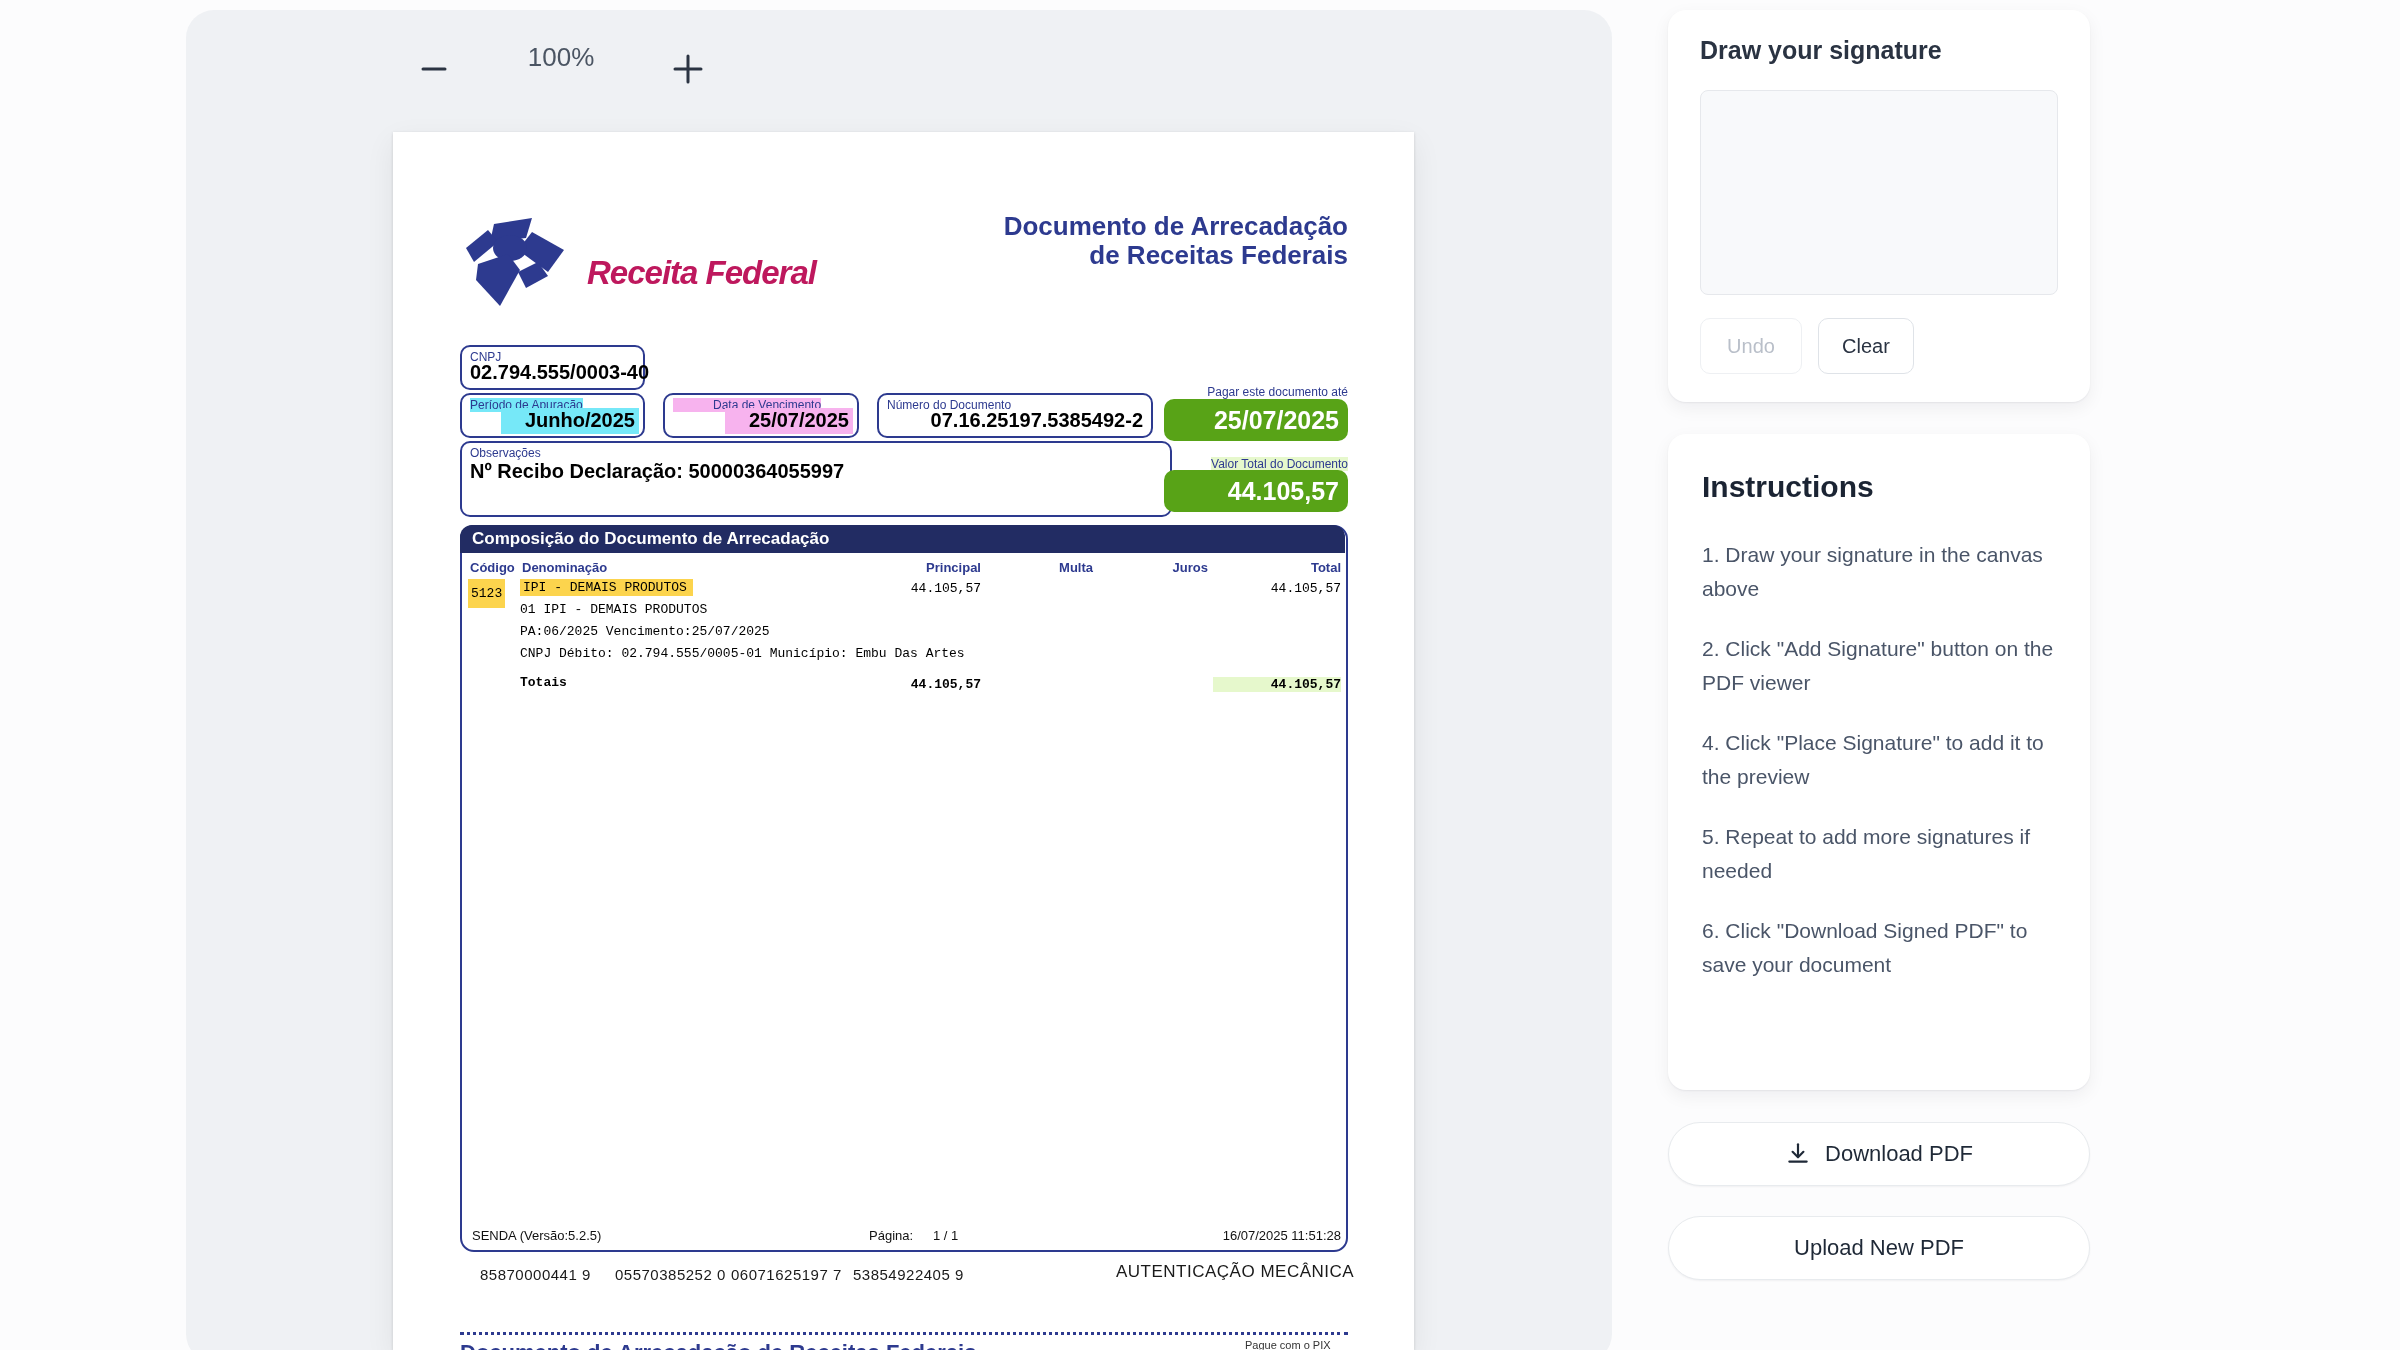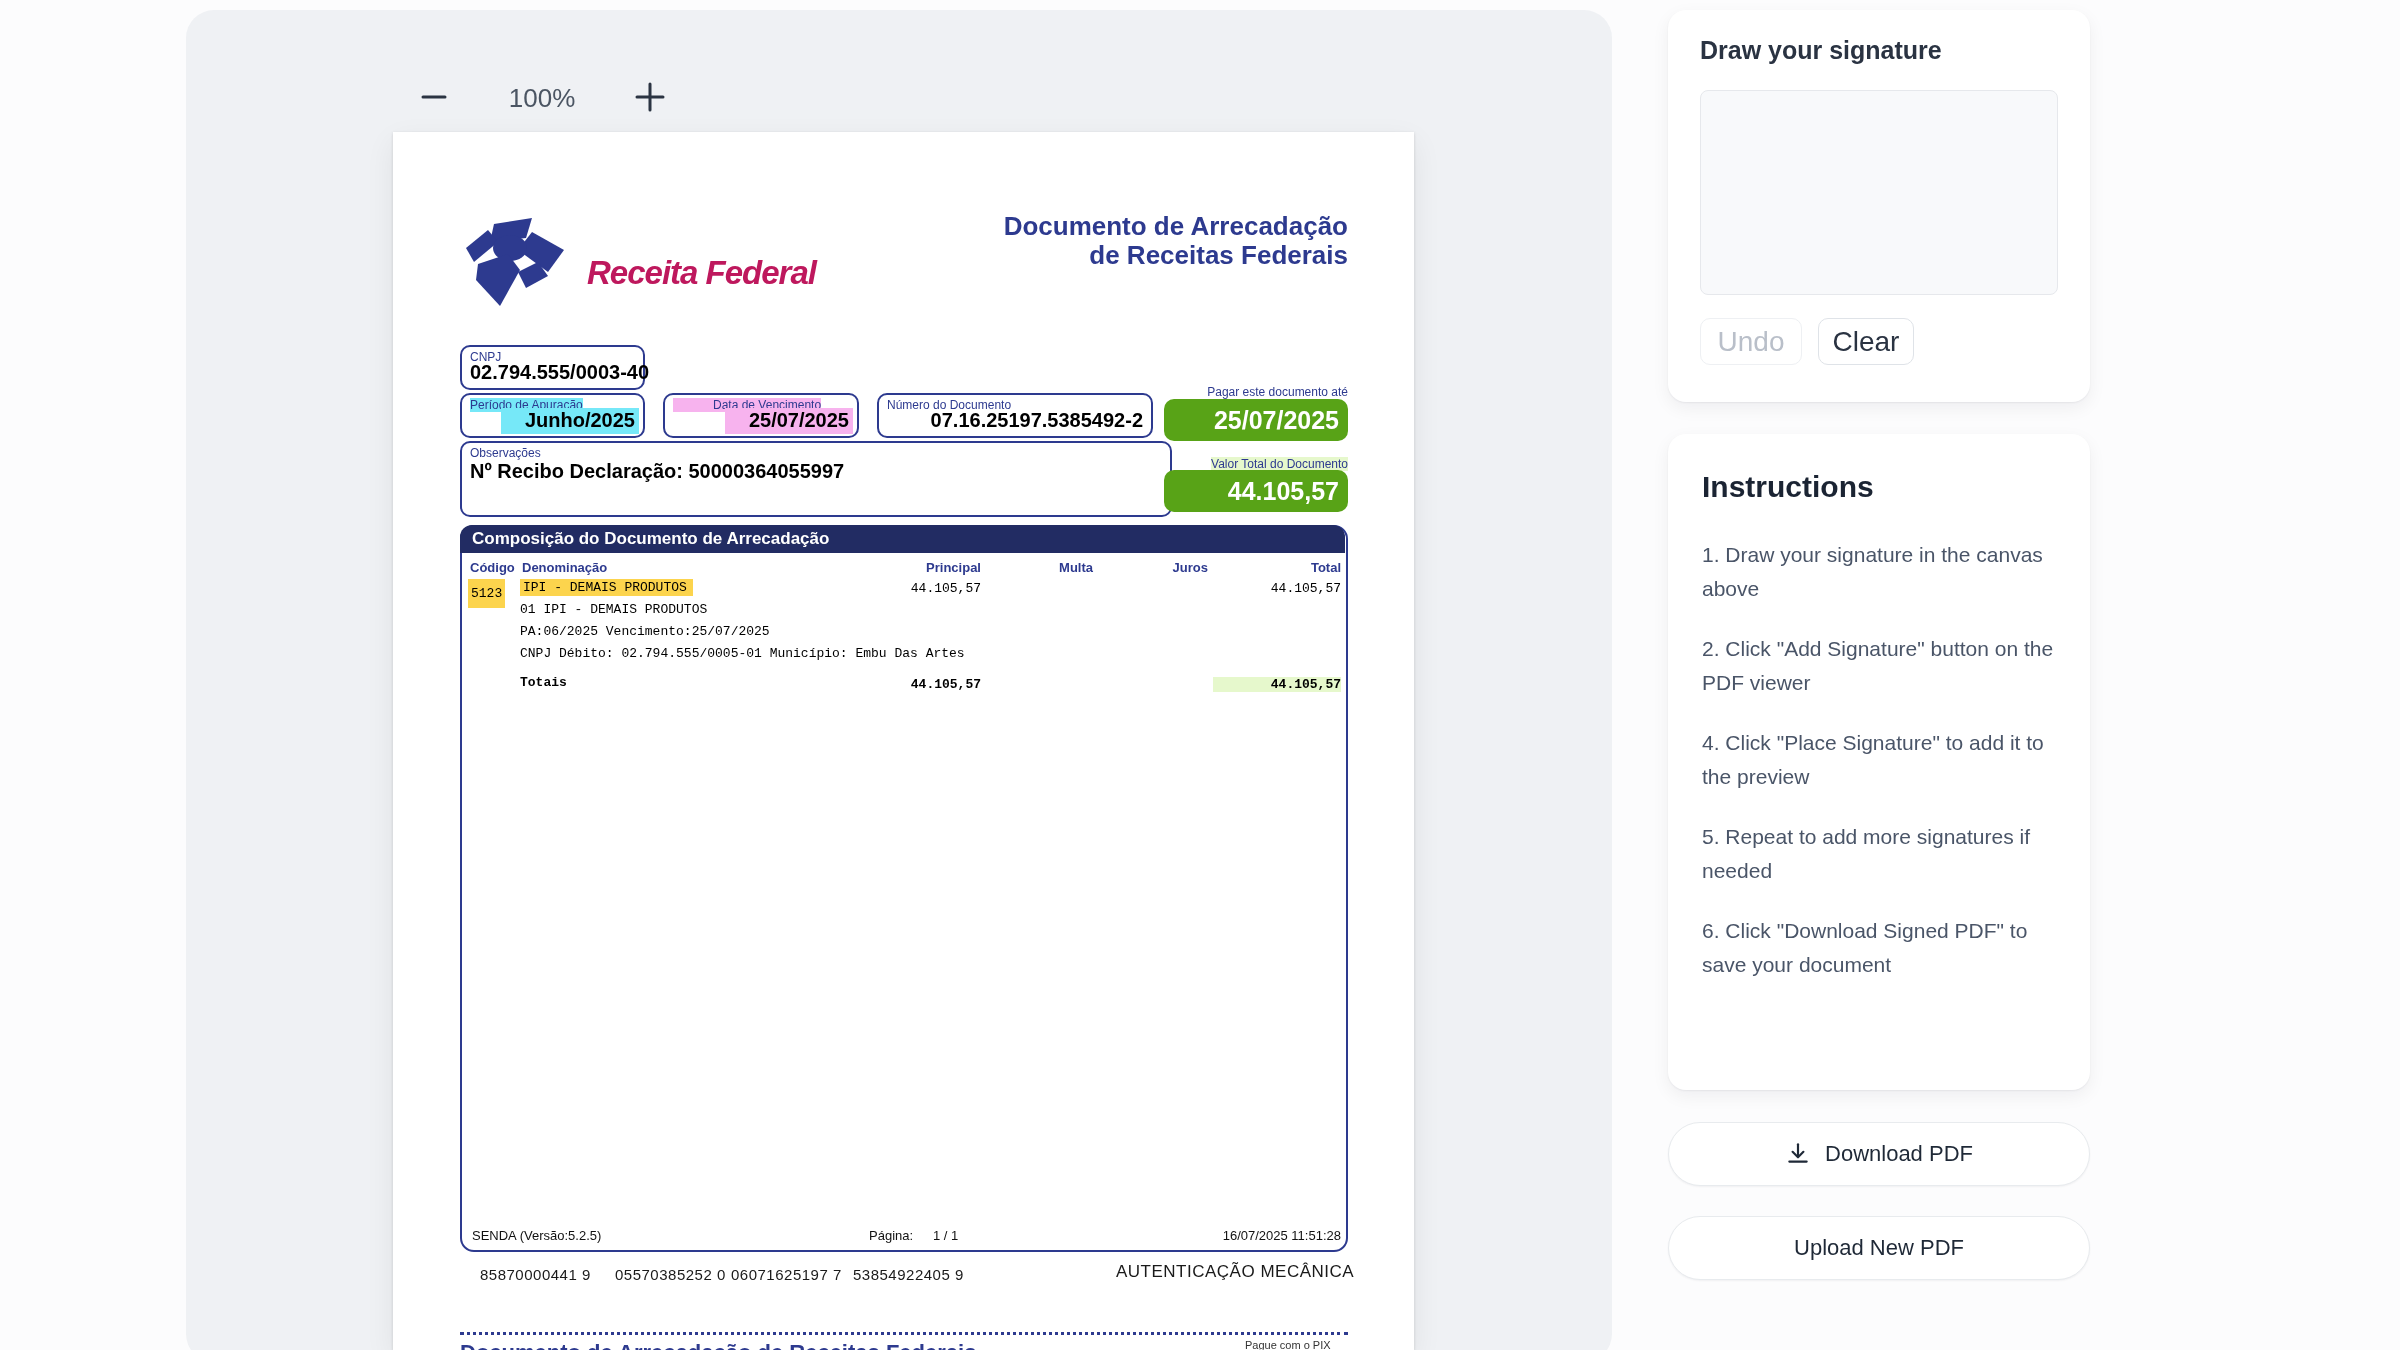--- a/index.html
+++ b/index.html
@@ -10,21 +10,21 @@
     position:relative;
     overflow:hidden;
   }
   .abs { position:absolute; }
 
   
   .viewer-card {
     left:186px; top:10px; width:1426px; height:1352px;
     background:#eff1f4; border-radius:28px;
   }
-  .zoom-toolbar { left:220px; top:60px; height:56px; display:flex; align-items:center; gap:37px; }
+  .zoom-toolbar { left:220px; top:32px; height:56px; display:flex; align-items:flex-start; gap:56px; }
   .zoom-btn {
     width:56px; height:56px; border:none; background:transparent; cursor:pointer;
     display:flex; align-items:center; justify-content:center; color:#2b3442;
   }
   .zoom-level { font-size:26px; color:#4b5563; min-width:86px; text-align:center; }
 
   .doc {
     left:393px; top:132px; width:1021px; height:1218px;
     background:#ffffff; overflow:hidden;
     box-shadow:0 1px 3px rgba(0,0,0,.14), 0 10px 28px rgba(0,0,0,.07);
@@ -79,22 +79,22 @@
     background:#fff; border-radius:18px;
     box-shadow:0 1px 2px rgba(16,24,40,.06), 0 6px 18px rgba(16,24,40,.06);
   }
   .sig-card { left:1668px; top:10px; width:422px; height:392px; }
   .sig-title { left:32px; top:26px; font-size:25px; font-weight:600; color:#2a3342; }
   .sig-canvas {
     left:32px; top:80px; width:358px; height:205px;
     background:#f8f9fb; border:1px solid #e6e8ec; border-radius:8px; cursor:crosshair;
   }
   .sig-btn {
-    position:absolute; top:308px; height:47px; border-radius:10px; background:#fff;
-    font-size:28px; cursor:pointer; font-family:"Liberation Sans",sans-serif;
+    position:absolute; top:308px; height:56px; border-radius:10px; background:#fff;
+    font-size:20px; cursor:pointer; font-family:"Liberation Sans",sans-serif;
   }
   .undo-btn { left:32px; width:102px; border:1px solid #eef0f3; color:#b9bfc9; }
   .clear-btn { left:150px; width:96px; border:1px solid #dfe3e8; color:#2a3342; font-weight:500; }
 
   .instr-card { left:1668px; top:434px; width:422px; height:656px; padding:36px 34px; }
   .instr-title { font-size:30px; font-weight:bold; color:#1b2433; margin-bottom:34px; }
   .instr-step { font-size:21px; color:#4a5568; line-height:34px; margin-bottom:26px; }
 
   .action-btn {
     position:absolute; left:1668px; width:422px; height:64px;

